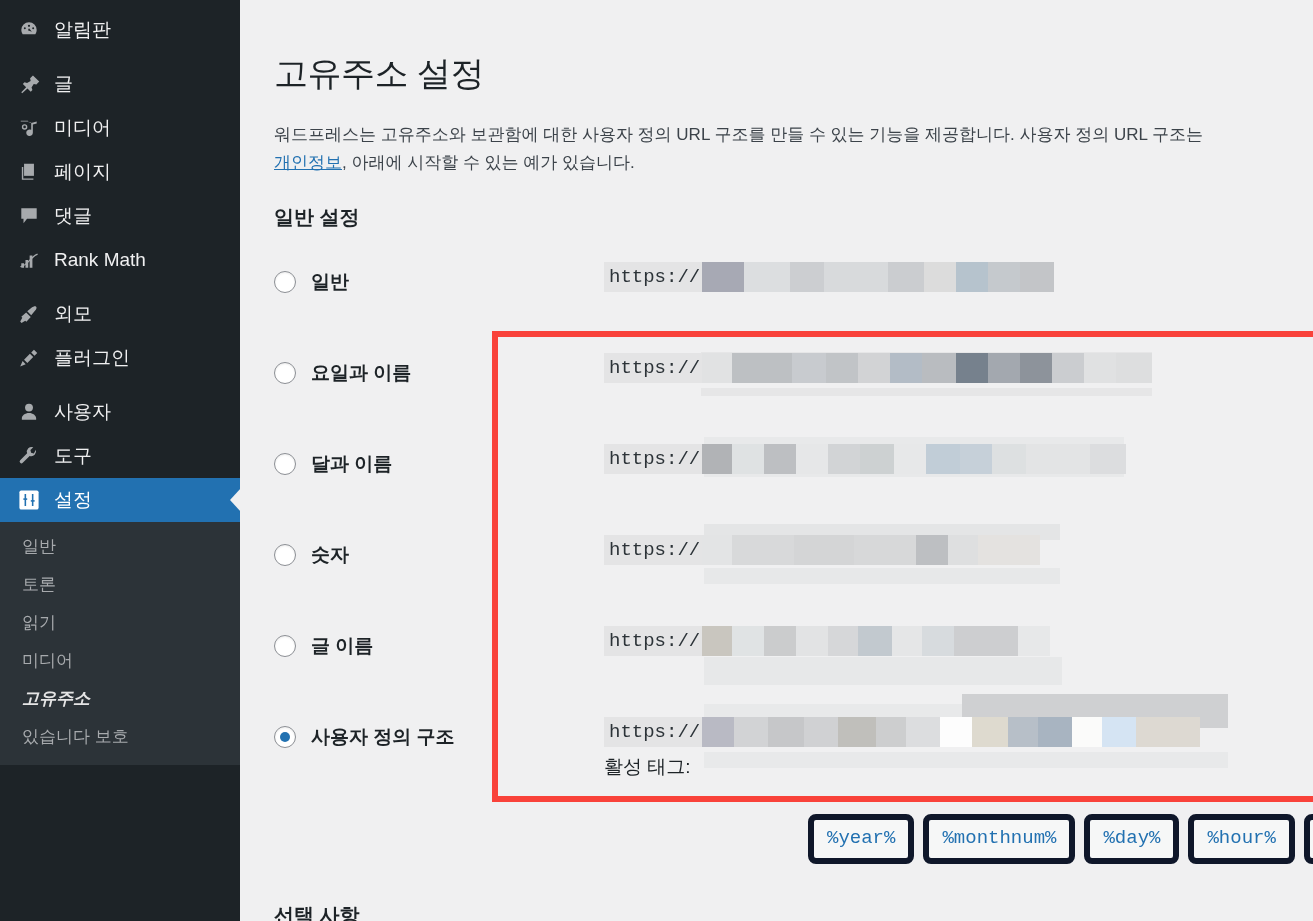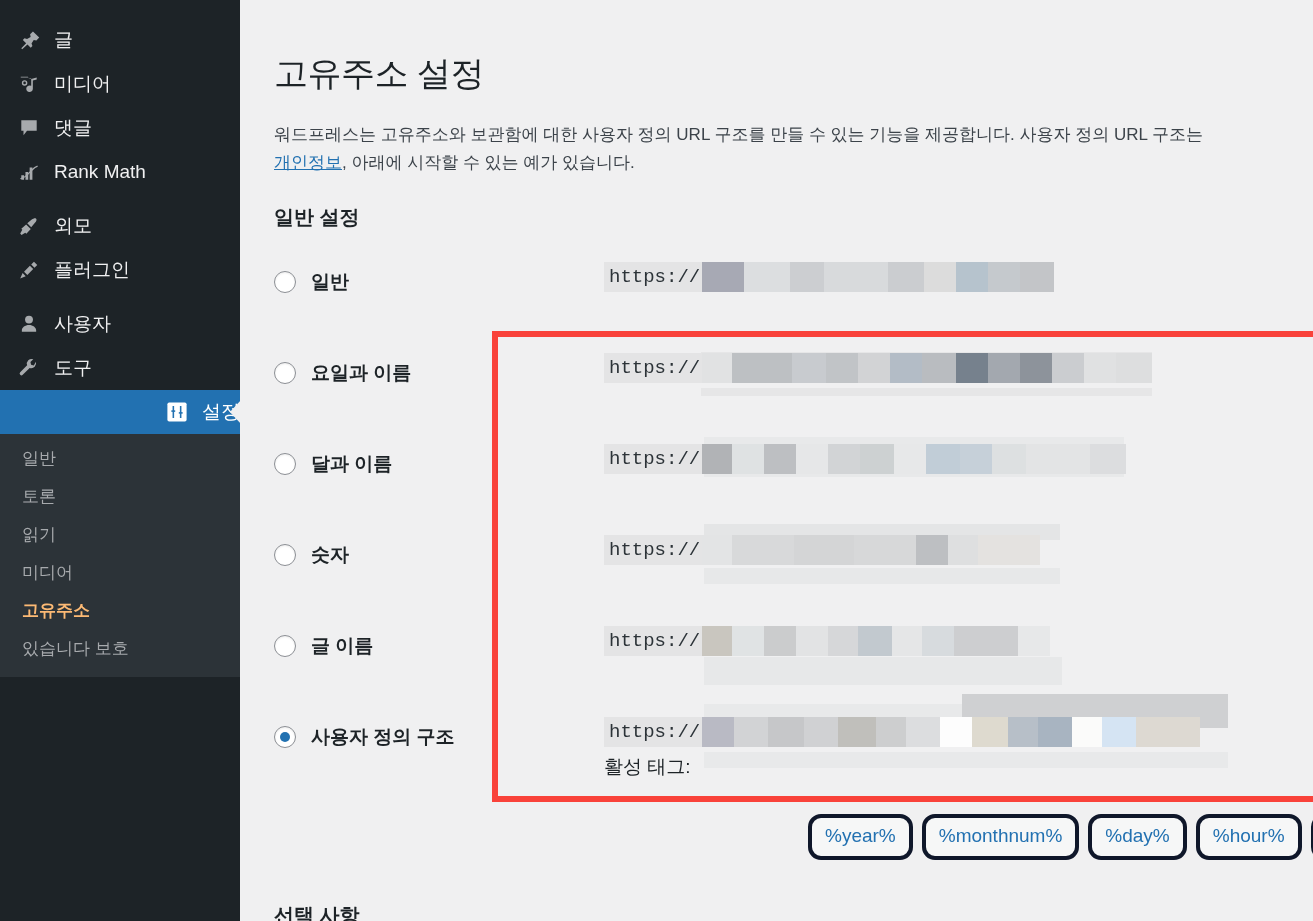--- a/index.html
+++ b/index.html
@@ -30,41 +30,40 @@
   }
   .menu-item .mi-icon {
     width: 34px; min-width: 34px; height: 26px;
     display: flex; align-items: center; justify-content: center;
     margin-right: 8px;
   }
   .menu-item .mi-icon svg { fill: #a7aaad; }
   .menu-item.active {
     background: #2271b1;
     color: #fff;
-    justify-content: flex-end;
   }
   .menu-item.active .mi-icon svg { fill: #fff; }
   .menu-item.active .arrow {
     position: absolute; right: -1px; top: 50%;
     transform: translateY(-50%);
     width: 0; height: 0;
     border-top: 12px solid transparent;
     border-bottom: 12px solid transparent;
     border-right: 11px solid #f0f0f1;
   }
   .menu-gap { height: 10px; }
   .submenu { background: #2c3338; padding: 6px 0 8px 0; }
   .submenu-item {
     color: #a7aaad;
     font-size: 17px;
     padding: 8px 0 8px 22px;
     cursor: pointer;
     line-height: 1.3;
   }
-  .submenu-item.current { color: #fdba74; font-weight: bold; }
+  .submenu-item.current { color: #e5e5e5; font-weight: bold; font-style: italic; }
 
   
   .main {
     flex: 1; height: 921px;
     background: #f0f0f1;
     padding: 18px 0 0 34px;
     position: relative;
     overflow: hidden;
   }
   .page-title {
@@ -174,46 +173,55 @@
   }
 
   
   .tag-row {
     position: absolute;
     left: 568px; top: 814px;
     display: flex;
     gap: 9px;
   }
   .tag-btn {
-    border: 4px solid #0f172a;
+    border: 6px solid #0f172a;
     background: #f6f7f7;
     color: #2271b1;
-    border-radius: 13px;
+    border-radius: 8px;
     font-size: 19px;
     padding: 7px 13px 8px;
     white-space: nowrap;
     cursor: pointer;
     line-height: 1.2;
+    font-family: Liberation Mono, monospace;
   }
 
   .bottom-heading {
     position: absolute;
     left: 34px; bottom: -8px;
     font-size: 20px; font-weight: bold;
     color: #1d2327;
     white-space: nowrap;
   }
 </style>
 </head>
 <body>
 
 <div class="app">
 
   <nav class="sidebar">
 
+    <div class="menu-item">
+      <span class="mi-icon">
+        <svg width="22" height="22" viewBox="0 0 20 20">
+            <path d="M10 3a7 7 0 0 0-7 7 7 7 0 0 0 1.2 3.9h11.6A7 7 0 0 0 17 10a7 7 0 0 0-7-7zm0 2.2a1 1 0 1 1 0 2 1 1 0 0 1 0-2zM6.2 7.6a.9.9 0 1 1 0 1.8.9.9 0 0 1 0-1.8zm7.6 0a.9.9 0 1 1 0 1.8.9.9 0 0 1 0-1.8zM10 8.4l2.6 3.1-3.6-1.3z"></path>
+          </svg>
+      </span>
+      <span>알림판</span>
+    </div>
 
     <div class="menu-gap"></div>
 
     <div class="menu-item">
       <span class="mi-icon">
         <svg width="22" height="22" viewBox="0 0 20 20">
             <path d="M13.6 2.2 11 4.8l.5 2.4-3.3 2-2.3-.8-1.5 1.5 3 3L3 17.6l.8.8 4.8-4.4 3 3 1.5-1.5-.8-2.3 2-3.3 2.4.5 2.6-2.6z"></path>
           </svg>
       </span>
       <span>글</span>
@@ -221,20 +229,29 @@
 
     <div class="menu-item">
       <span class="mi-icon">
         <svg width="22" height="22" viewBox="0 0 20 20">
             <path d="M2.5 4h7l1 1.5h1.5v6.2a3 3 0 1 0 1.5 2.6V6.8l3.5-.8V4.2L12 5.4v-.3H10L9 3.5H2.5zM6 6.5a2.5 2.5 0 1 1 0 5 2.5 2.5 0 0 1 0-5zm0 1.3a1.2 1.2 0 1 0 0 2.4 1.2 1.2 0 0 0 0-2.4z"></path>
           </svg>
       </span>
       <span>미디어</span>
     </div>
 
+    <div class="menu-item">
+      <span class="mi-icon">
+        <svg width="22" height="22" viewBox="0 0 20 20">
+            <path d="M5.5 2.5h9v11h-9z"></path>
+            <path d="M3.5 5.5h1.3v10.3H14v1.2H3.5z"></path>
+          </svg>
+      </span>
+      <span>페이지</span>
+    </div>
 
     <div class="menu-item">
       <span class="mi-icon">
         <svg width="22" height="22" viewBox="0 0 20 20">
             <path d="M3 3h14v9.5H8.2L5 16.5v-4H3z"></path>
           </svg>
       </span>
       <span>댓글</span>
     </div>
 

